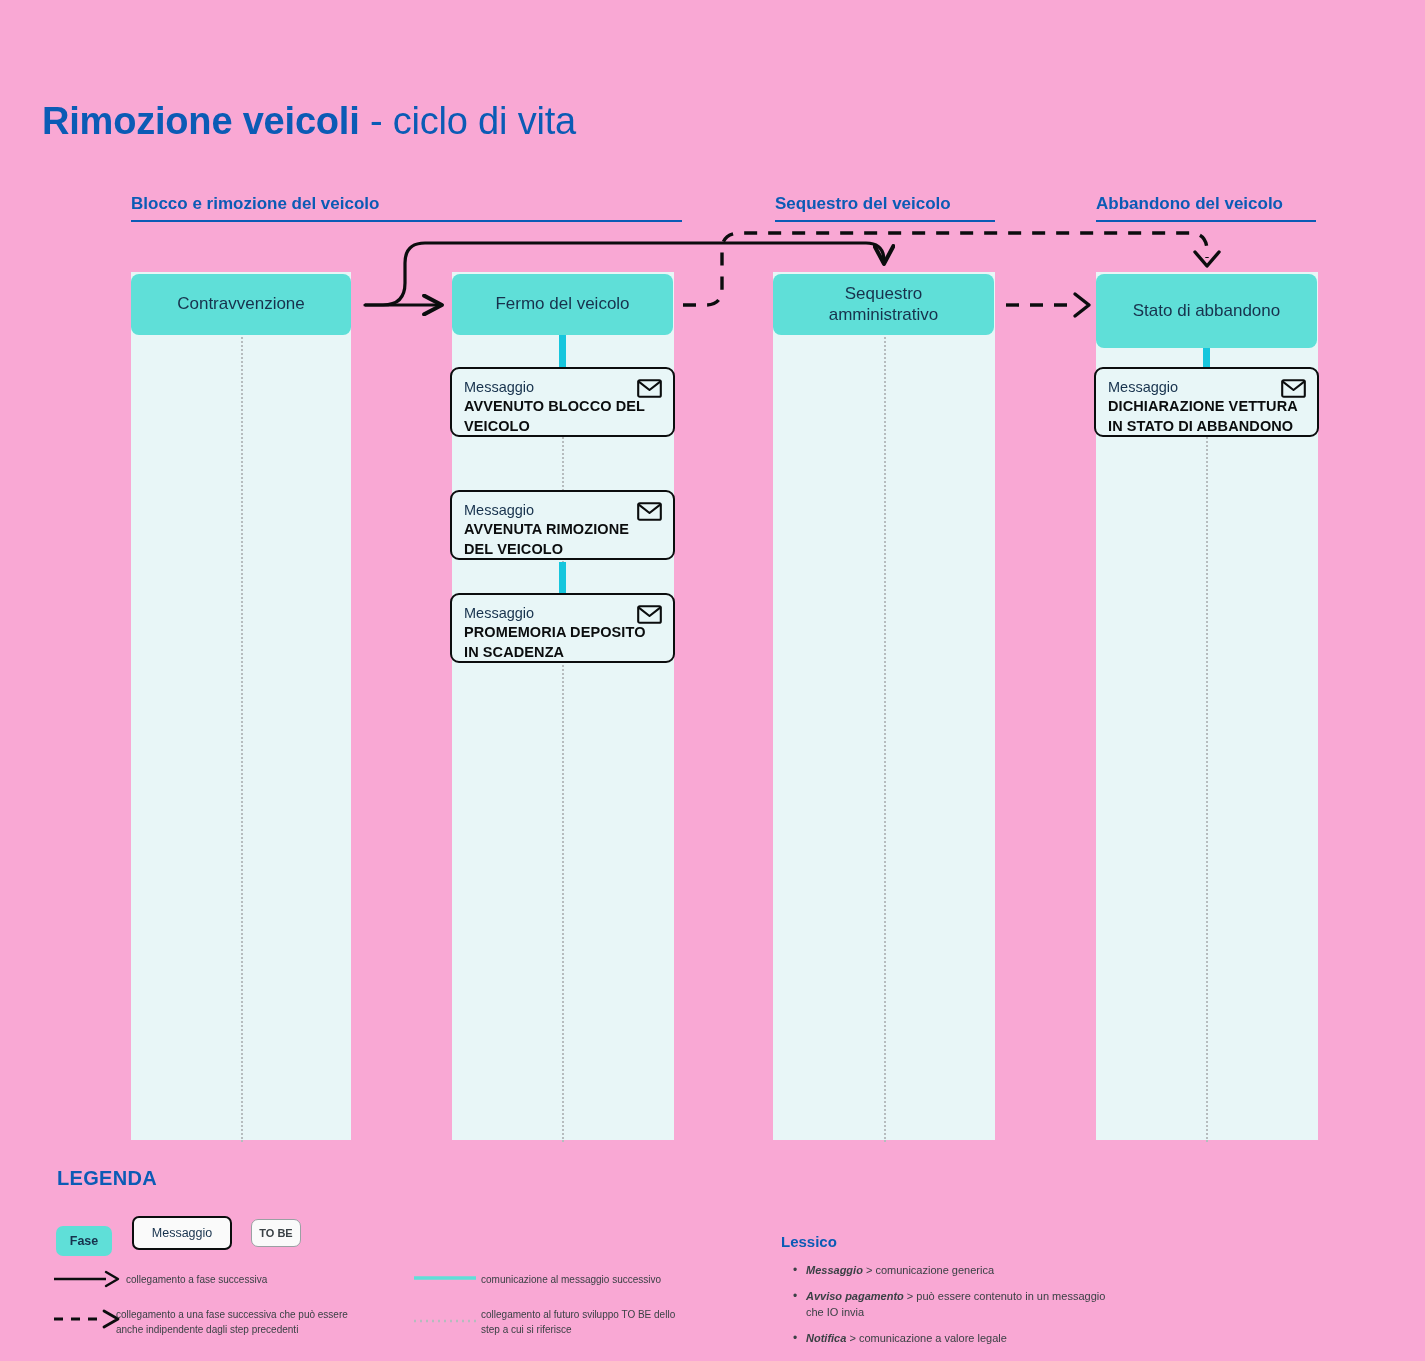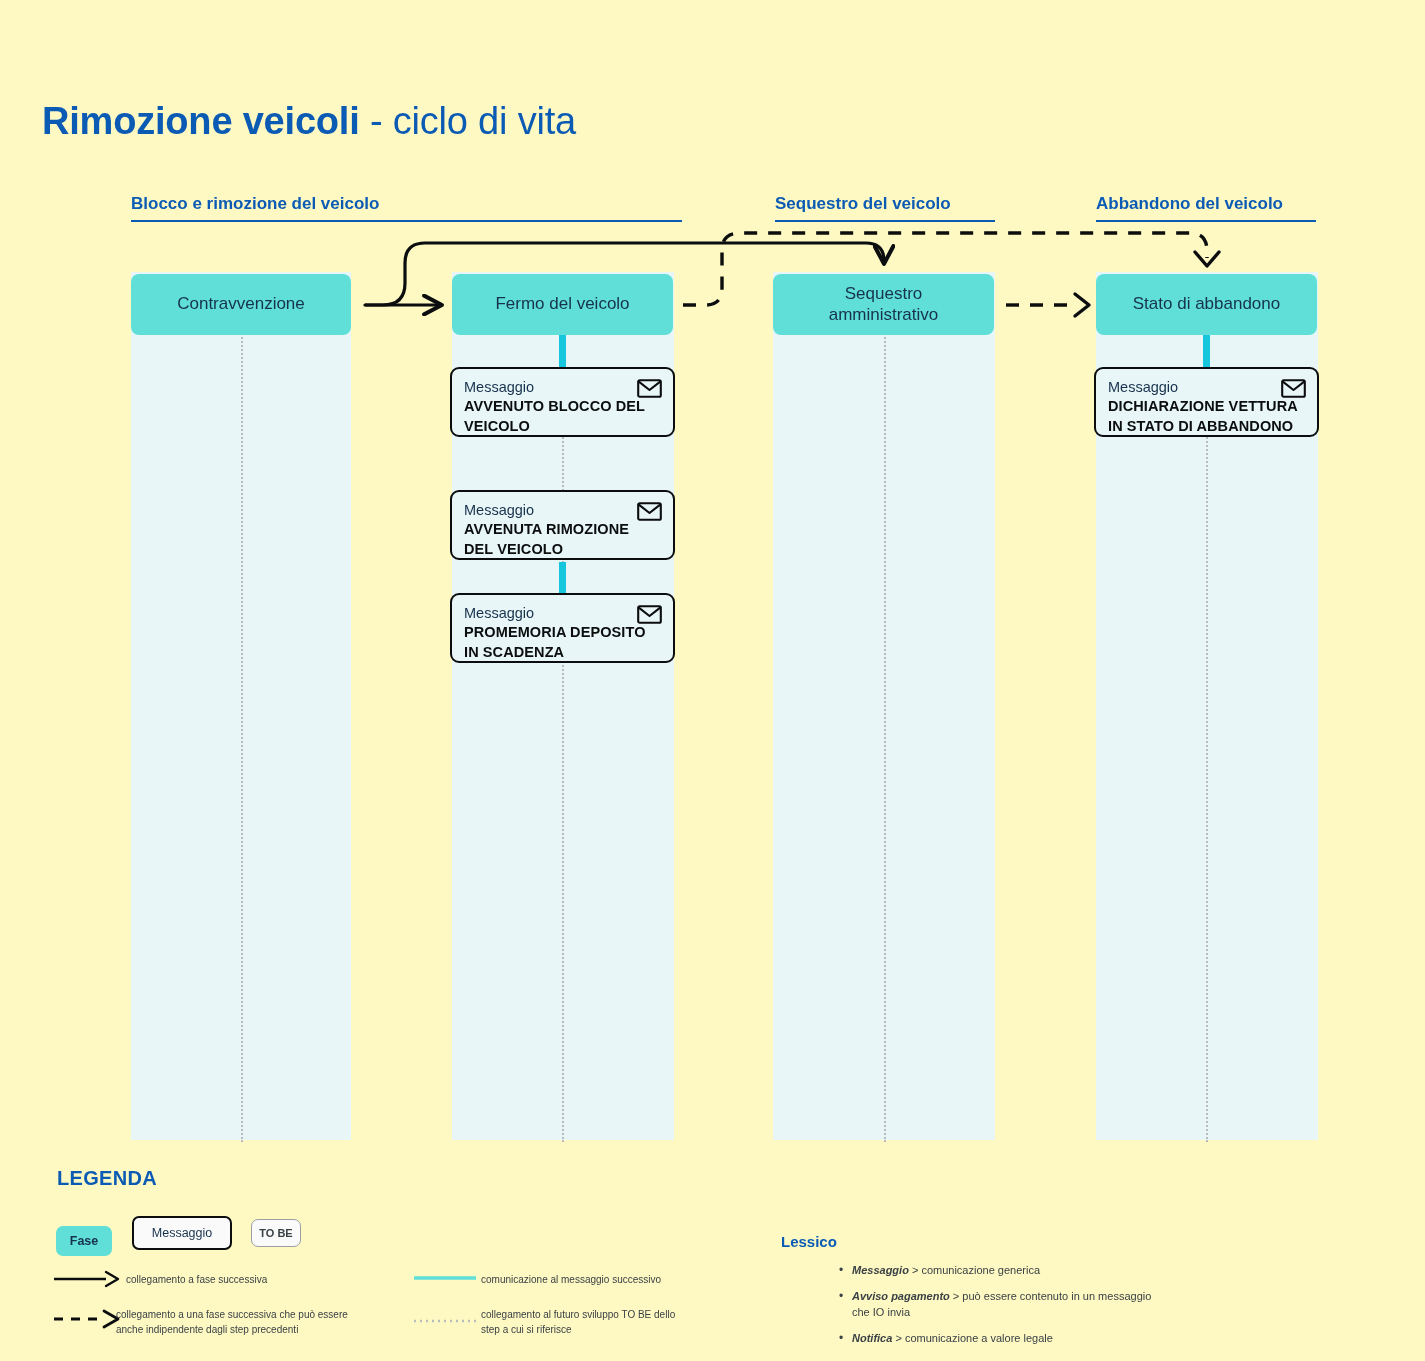--- a/index.html
+++ b/index.html
@@ -6,21 +6,21 @@
   * { box-sizing: border-box; }
   html, body {
     margin: 0; padding: 0;
     background: #fafafa;
     font-family: "Liberation Sans", sans-serif;
   }
   #page {
     position: relative;
     width: 1425px;
     height: 1361px;
-    background: #fef9c3;
+    background: #f9a8d4;
     overflow: hidden;
   }
 
   
   #title {
     position: absolute;
     left: 42px; top: 100px;
     font-size: 38px;
     color: #0b5bb5;
     letter-spacing: -0.2px;
@@ -215,21 +215,21 @@
     <span>Fermo del veicolo</span>
   </div>
 
   <div class="phase" style="left:773px; top:274px; width:221px; height:61px;">
     <span style="display:block;">
       <span style="display:block;">Sequestro</span>
       <span style="display:block;">amministrativo</span>
     </span>
   </div>
 
-  <div class="phase" style="left:1096px; top:274px; width:221px; height:61px;">
+  <div class="phase" style="left:1096px; top:274px; width:221px; height:74px;">
     <span>Stato di abbandono</span>
   </div>
 
   <div class="msg" style="left:450px; top:367px; width:225px; height:70px;">
     <div class="kicker">Messaggio</div>
     <div class="headline">AVVENUTO BLOCCO DEL VEICOLO</div>
     <svg class="env" viewBox="0 0 25 19">
       <rect x="1.2" y="1.2" width="22.6" height="16.6" rx="1.6" fill="none" stroke="#0b0d0e" stroke-width="2.1"></rect>
       <path d="M1.8 2.6 L12.5 11 L23.2 2.6" fill="none" stroke="#0b0d0e" stroke-width="2.1" stroke-linecap="round" stroke-linejoin="round"></path>
     </svg>
@@ -324,21 +324,21 @@
 
   <svg class="legend-row" style="left:412px; top:1313px; width:70px; height:16px;" viewBox="0 0 70 16">
     <line x1="2" y1="8" x2="64" y2="8" stroke="#b6bcbe" stroke-width="2.4" stroke-dasharray="2 4"></line>
   </svg>
   <div class="legend-text" style="left:481px; top:1308px; width:210px;">
     <span>collegamento al futuro sviluppo TO BE dello step a cui si riferisce</span>
   </div>
 
   <div id="lessico-title">Lessico</div>
 
-  <ul class="lex-list" style="left:836px; top:1262px; width:320px;">
+  <ul class="lex-list" style="left:790px; top:1262px; width:320px;">
     <li>
       <span class="lex-term">Messaggio</span><span> &gt; </span><span>comunicazione generica</span>
     </li>
     <li>
       <span class="lex-term">Avviso pagamento</span><span> &gt; </span><span>può essere contenuto in un messaggio che IO invia</span>
     </li>
     <li>
       <span class="lex-term">Notifica</span><span> &gt; </span><span>comunicazione a valore legale</span>
     </li>
   </ul>

